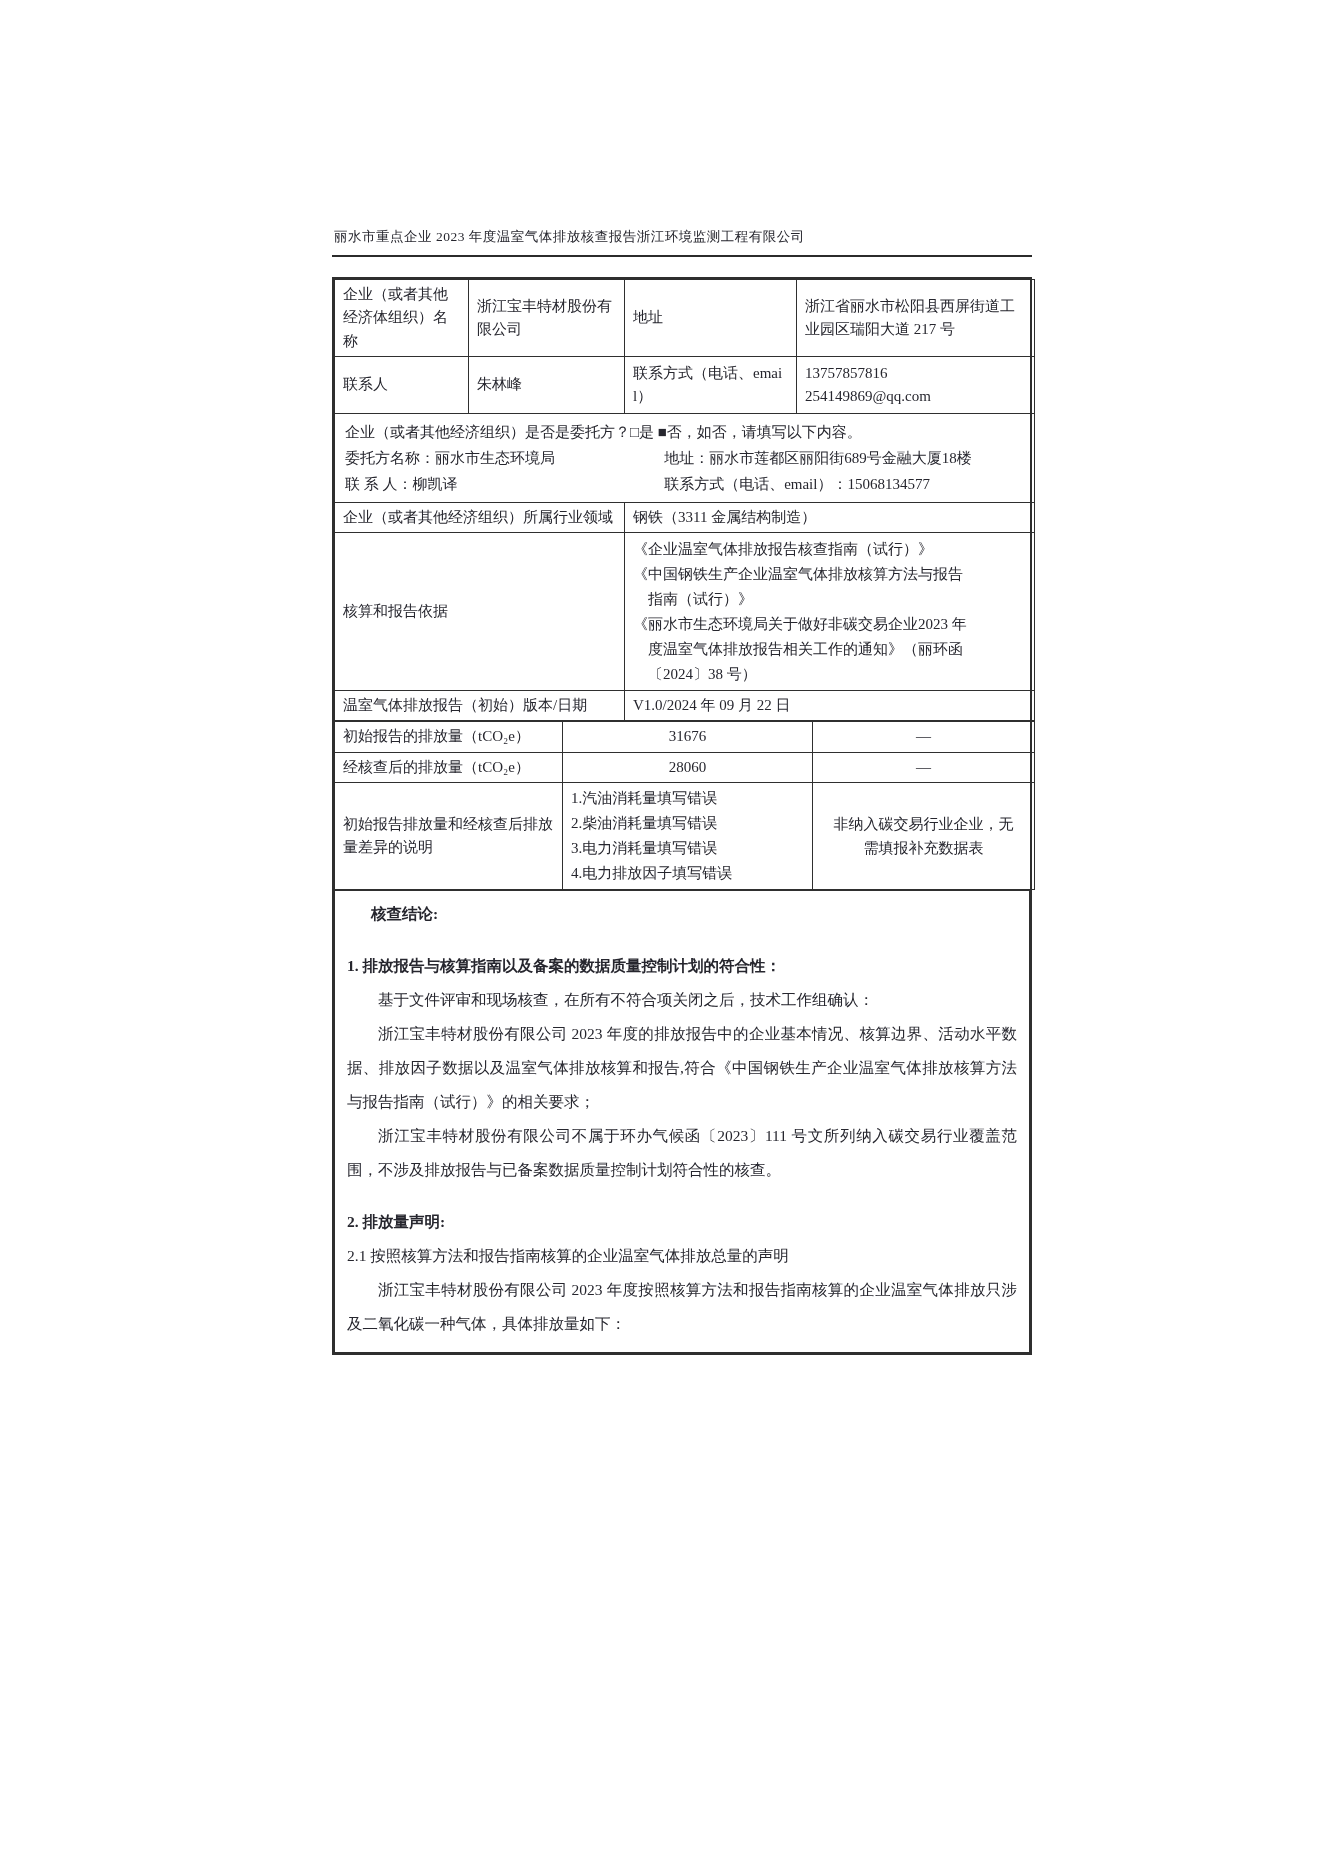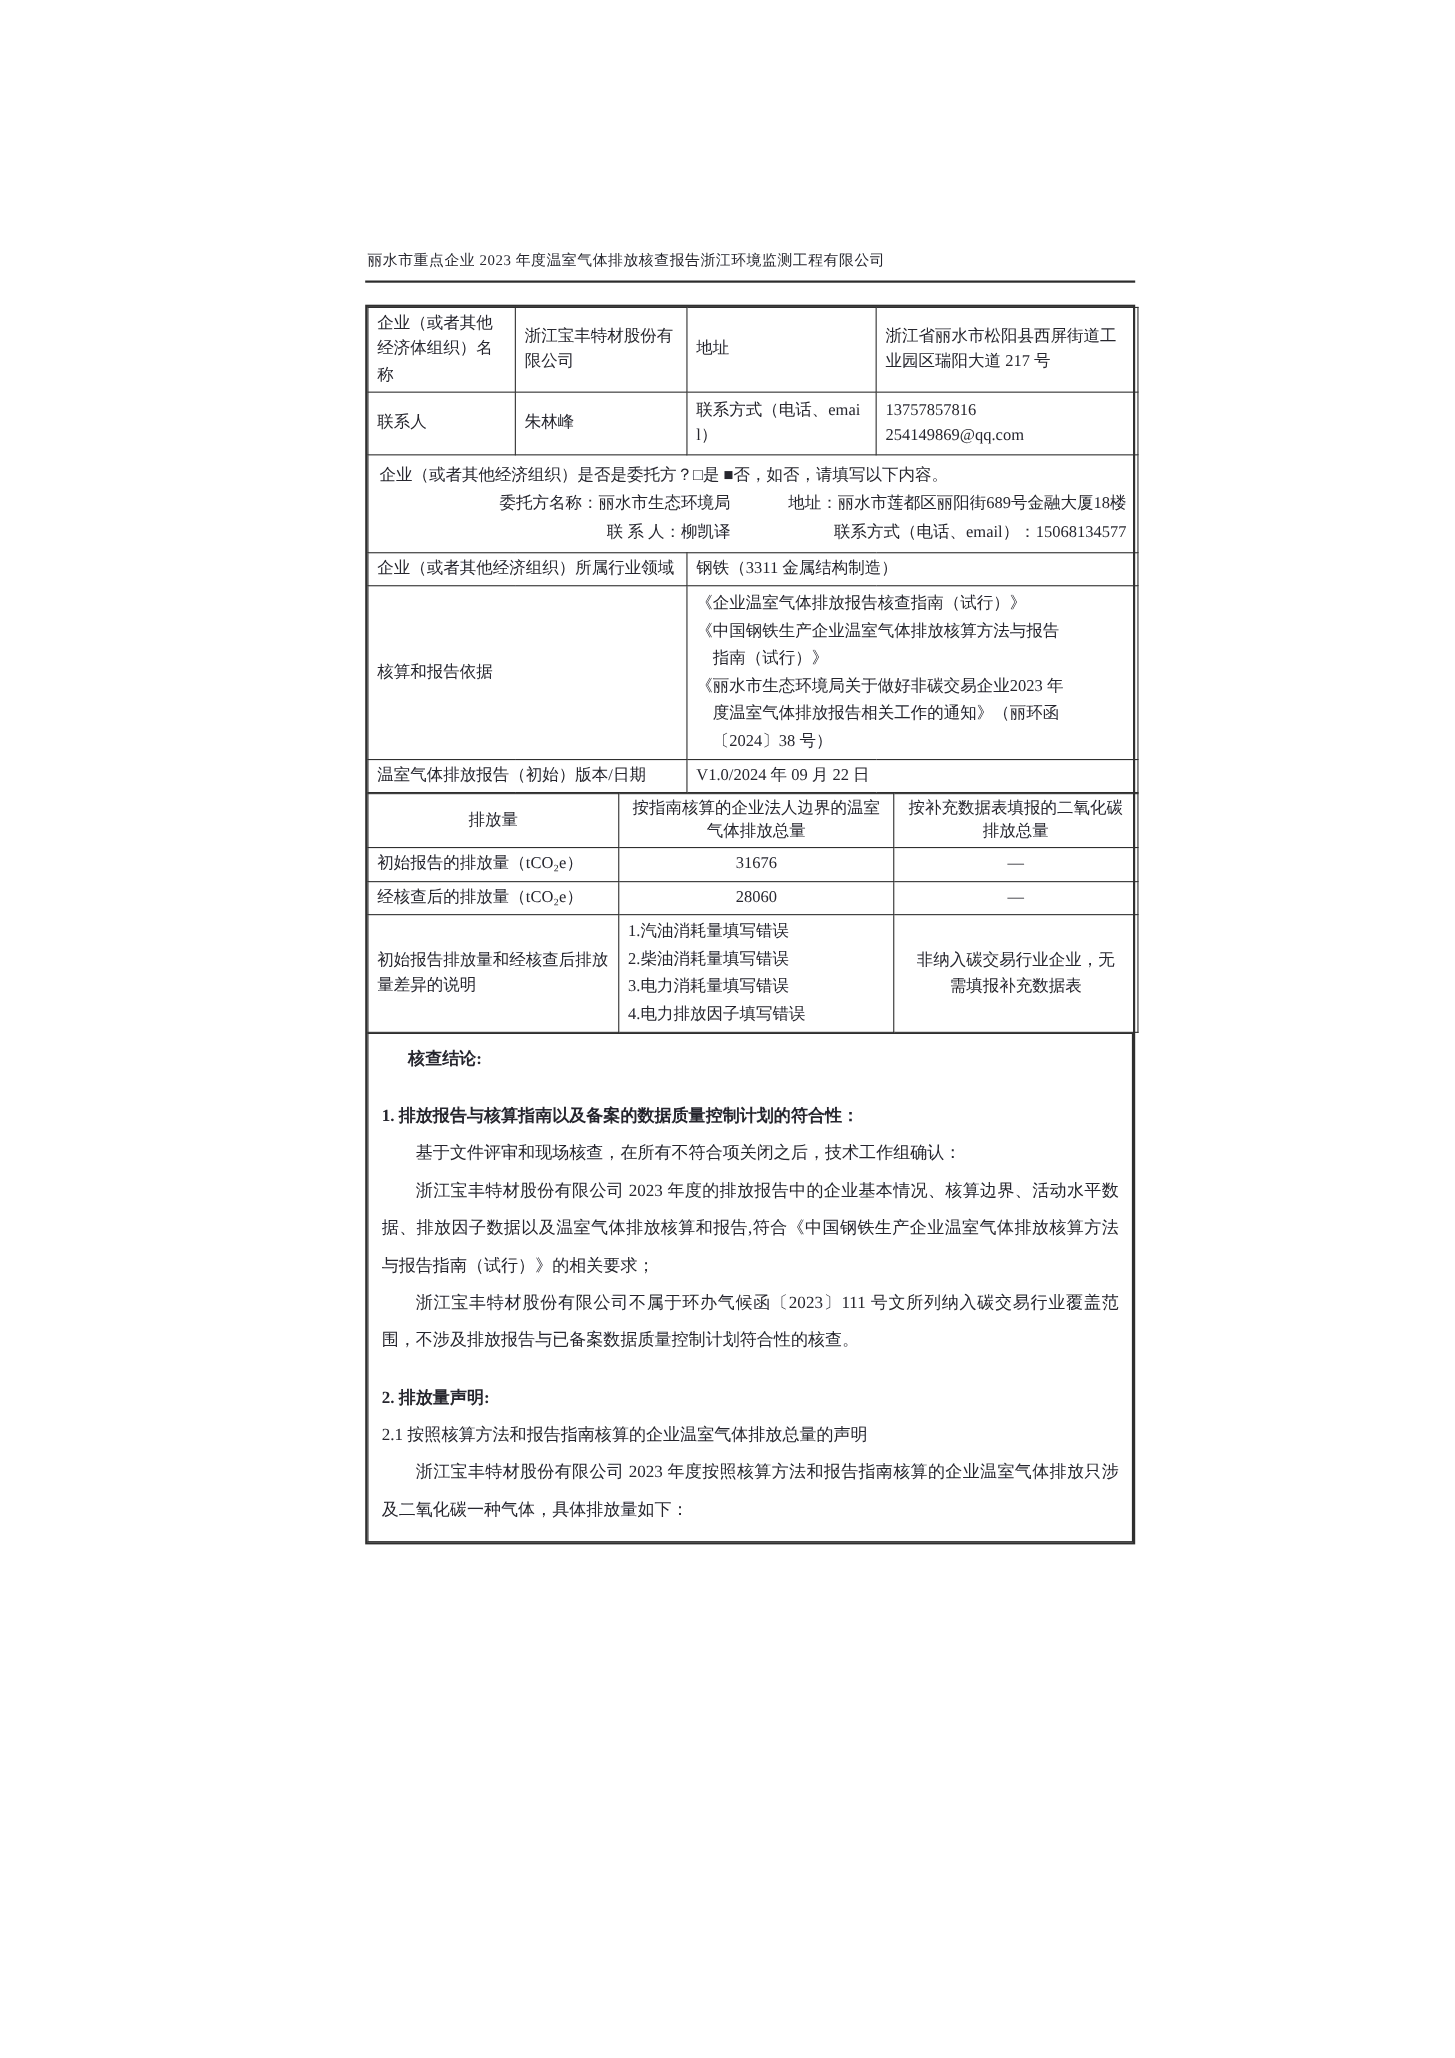--- a/index.html
+++ b/index.html
@@ -47,21 +47,21 @@
     border: 1px solid #2f2f2f;
     padding: 3px 8px;
     vertical-align: middle;
     word-break: break-all;
     overflow: hidden;
   }
   .t-sub { margin-top: 0; }
   .val-center { text-align: center; }
   .h-r1 td { height: 52px; }
   .h-r2 td { height: 57px; }
-  .h-r3 td { height: 82px; text-align: right; }
+  .h-r3 td { height: 82px; }
   .h-r4 td { height: 27px; }
   .h-r5 td { height: 26px; }
   .h-r6 td { height: 158px; }
   .h-r7 td { height: 27px; }
   .h-r8 td { height: 28px; }
   .h-e1 td { height: 48px; }
   .h-e2 td { height: 30px; }
   .h-e3 td { height: 28px; }
   .h-e4 td { height: 107px; }
   .client-cell { line-height: 26px; padding: 5px 10px; }
@@ -159,25 +159,20 @@
       </tbody>
         </table>
 
       <table class="t-sub">
         <colgroup>
             <col style="width:228px">
             <col style="width:250px">
             <col style="width:222px">
           </colgroup>
         <tbody>
-            <tr class="h-e1 emis-head">
-          <td>排放量</td>
-          <td>按指南核算的企业法人边界的温室气体排放总量</td>
-          <td>按补充数据表填报的二氧化碳排放总量</td>
-        </tr>
         <tr class="h-e2">
           <td>初始报告的排放量（tCO₂e）</td>
           <td class="val-center">31676</td>
           <td class="val-center">—</td>
         </tr>
         <tr class="h-e3">
           <td>经核查后的排放量（tCO₂e）</td>
           <td class="val-center">28060</td>
           <td class="val-center">—</td>
         </tr>

